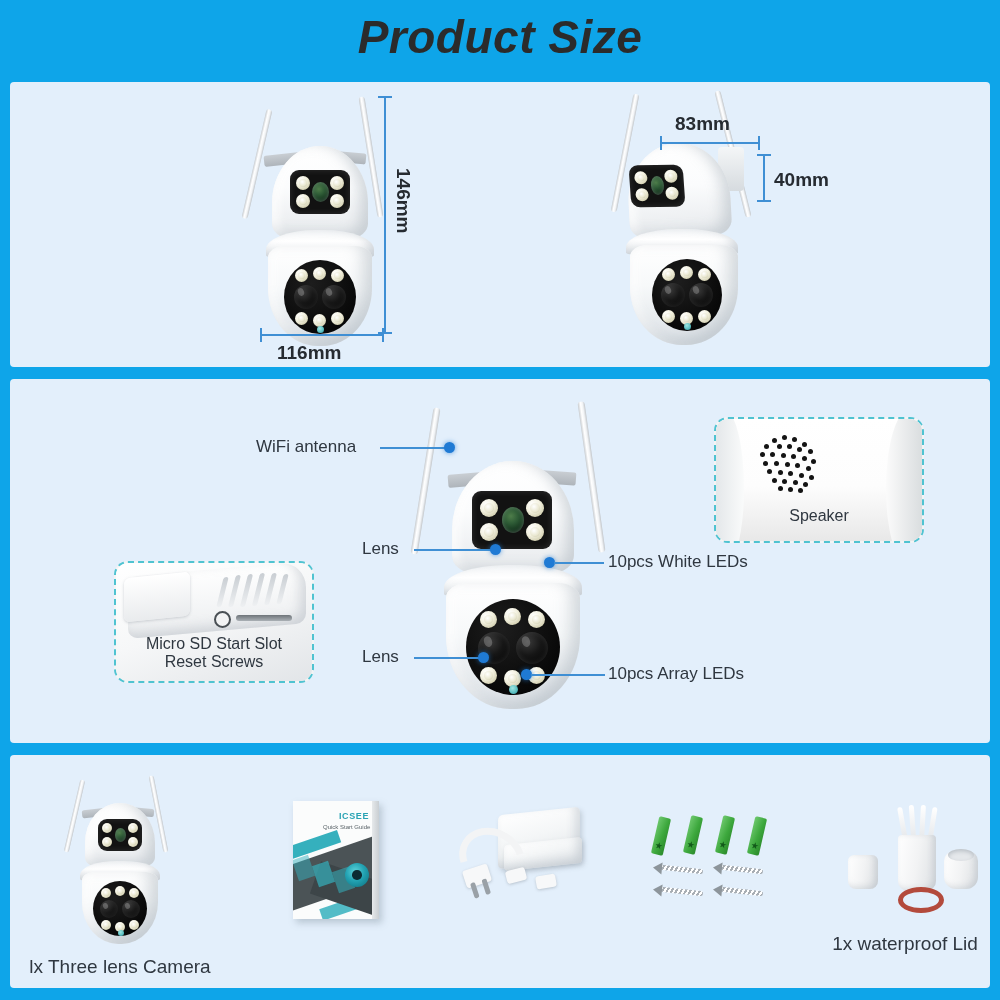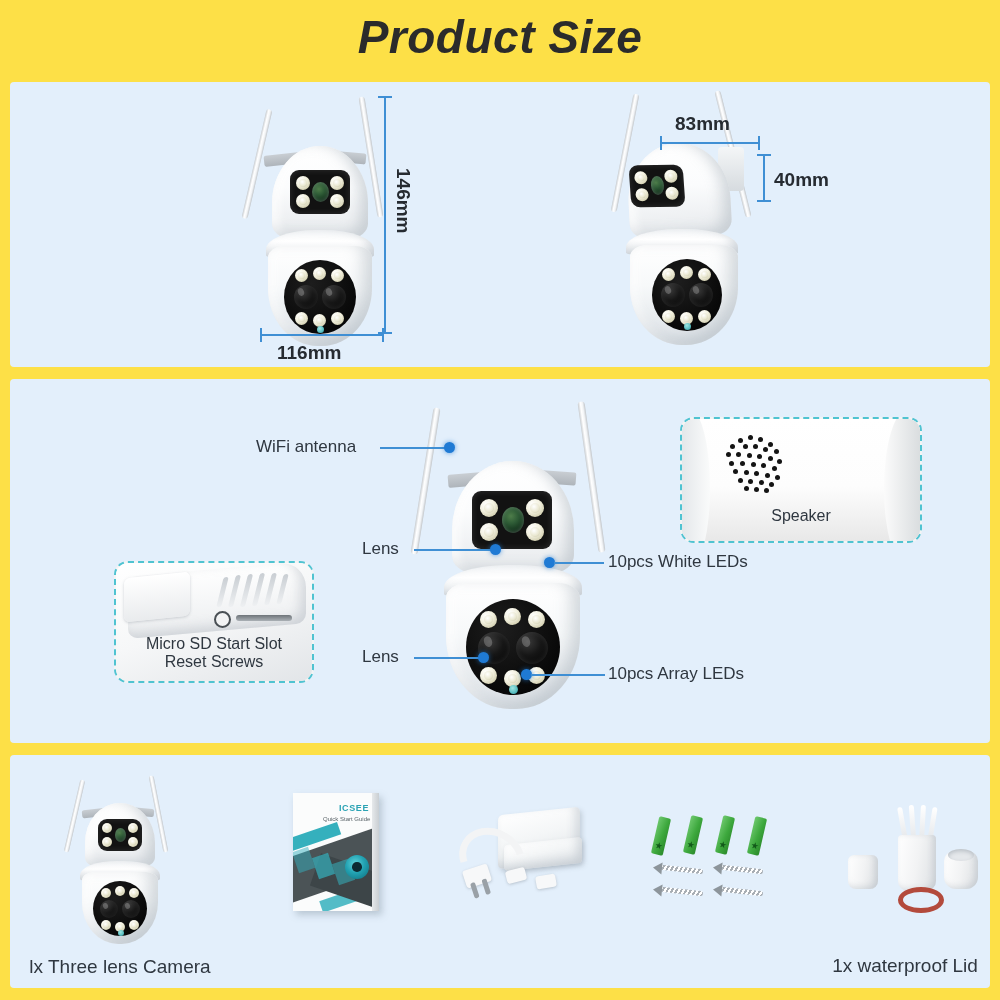--- a/index.html
+++ b/index.html
@@ -8,21 +8,21 @@
     width: 1000px;
     height: 1000px;
     background: #ffffff;
     font-family: "Liberation Sans", sans-serif;
     overflow: hidden;
   }
   #page {
     position: relative;
     width: 1000px;
     height: 1000px;
-    background: #fde047;
+    background: #0ea5e9;
   }
 
   
   .page-title {
     position: absolute;
     top: 10px;
     left: 0;
     width: 1000px;
     text-align: center;
     font-size: 46px;
@@ -566,21 +566,21 @@
     <div class="callout-dot" style="left:468px; top:273px;"></div>
 
     <div class="callout-dot" style="left:534px; top:178px;"></div>
     <div class="callout-line" style="left:544px; top:183px; width:50px;"></div>
     <div class="callout-label" style="left:598px; top:173px;">10pcs White LEDs</div>
 
     <div class="callout-dot" style="left:511px; top:290px;"></div>
     <div class="callout-line" style="left:521px; top:295px; width:74px;"></div>
     <div class="callout-label" style="left:598px; top:285px;">10pcs Array LEDs</div>
 
-    <div class="inset" style="left:670px; top:38px; width:206px; height:122px;padding-left:32px;">
+    <div class="inset" style="left:704px; top:38px; width:206px; height:122px;">
       <div class="spk-body">
         <div class="spk-curve-l"></div>
         <div class="spk-curve-r"></div>
         <div class="spk-grid" style="left:44px; top:16px; width:56px; height:56px;">
           <i style="left:22px; top:0px;"></i>
           <i style="left:32px; top:2px;"></i>
           <i style="left:12px; top:3px;"></i>
           <i style="left:42px; top:7px;"></i>
           <i style="left:4px;  top:9px;"></i>
           <i style="left:17px; top:9px;"></i>
@@ -660,21 +660,21 @@
           <div class="led" style="left:8px;  top:39px; width:10px; height:10px;"></div>
           <div class="led" style="left:22px; top:41px; width:10px; height:10px;"></div>
           <div class="led" style="left:36px; top:39px; width:10px; height:10px;"></div>
           <div class="sensor-dot" style="left:25px; top:49px; width:6px; height:6px;"></div>
         </div>
       </div>
       <div class="pkg-caption" style="top:178px;margin-top:13px;">lx Three lens Camera</div>
     </div>
 
     <div class="pkg-item" style="left:225px; top:10px; width:200px; height:210px;">
-      <div class="manual" style="left:58px; top:28px; width:86px; height:118px;">
+      <div class="manual" style="left:58px; top:36px; width:86px; height:118px;">
         <div class="manual-band" style="left:-18px; top:48px; width:130px; height:44px; transform:rotate(-19deg);"></div>
         <div class="manual-teal" style="left:-22px; top:40px; width:70px; height:13px; transform:rotate(-19deg);"></div>
         <div class="manual-teal" style="left:26px; top:95px; width:80px; height:12px; transform:rotate(-19deg); opacity:.85;"></div>
         <div class="manual-band" style="left:20px; top:74px; width:90px; height:34px; transform:rotate(19deg); background:#3d4548;"></div>
         <div class="manual-teal" style="left:2px;  top:56px; width:17px; height:22px; transform:rotate(-19deg); opacity:.5;"></div>
         <div class="manual-teal" style="left:22px; top:62px; width:17px; height:22px; transform:rotate(-19deg); opacity:.7;"></div>
         <div class="manual-teal" style="left:42px; top:68px; width:17px; height:22px; transform:rotate(-19deg); opacity:.55;"></div>
         <div class="manual-lens" style="left:52px; top:62px; width:24px; height:24px;">
             <i></i>
           </div>
@@ -722,17 +722,17 @@
         <div class="lid-finger" style="left:60px;  top:2px;  height:34px; transform:rotate(-10deg);"></div>
         <div class="lid-finger" style="left:70px;  top:0px;  height:36px; transform:rotate(-4deg);"></div>
         <div class="lid-finger" style="left:80px;  top:0px;  height:36px; transform:rotate(3deg);"></div>
         <div class="lid-finger" style="left:90px;  top:2px;  height:34px; transform:rotate(9deg);"></div>
         <div class="lid-part" style="left:58px; top:30px; width:38px; height:56px; border-radius:4px 4px 10px 10px;"></div>
         <div class="lid-ring" style="left:58px; top:82px; width:36px; height:16px;"></div>
         <div class="lid-part" style="left:104px; top:46px; width:34px; height:38px; border-radius:10px 10px 12px 12px;"></div>
         <div style="position:absolute; left:108px; top:44px; width:26px; height:12px;
                     border-radius:50%; background:#e6e9ec; box-shadow:inset 0 2px 4px rgba(140,150,160,.5);"></div>
       </div>
-      <div class="pkg-caption" style="top:190px;">1x waterproof Lid</div>
+      <div class="pkg-caption" style="top:168px;">1x waterproof Lid</div>
     </div>
   </div>
 
 </div>
 
 </body></html>

